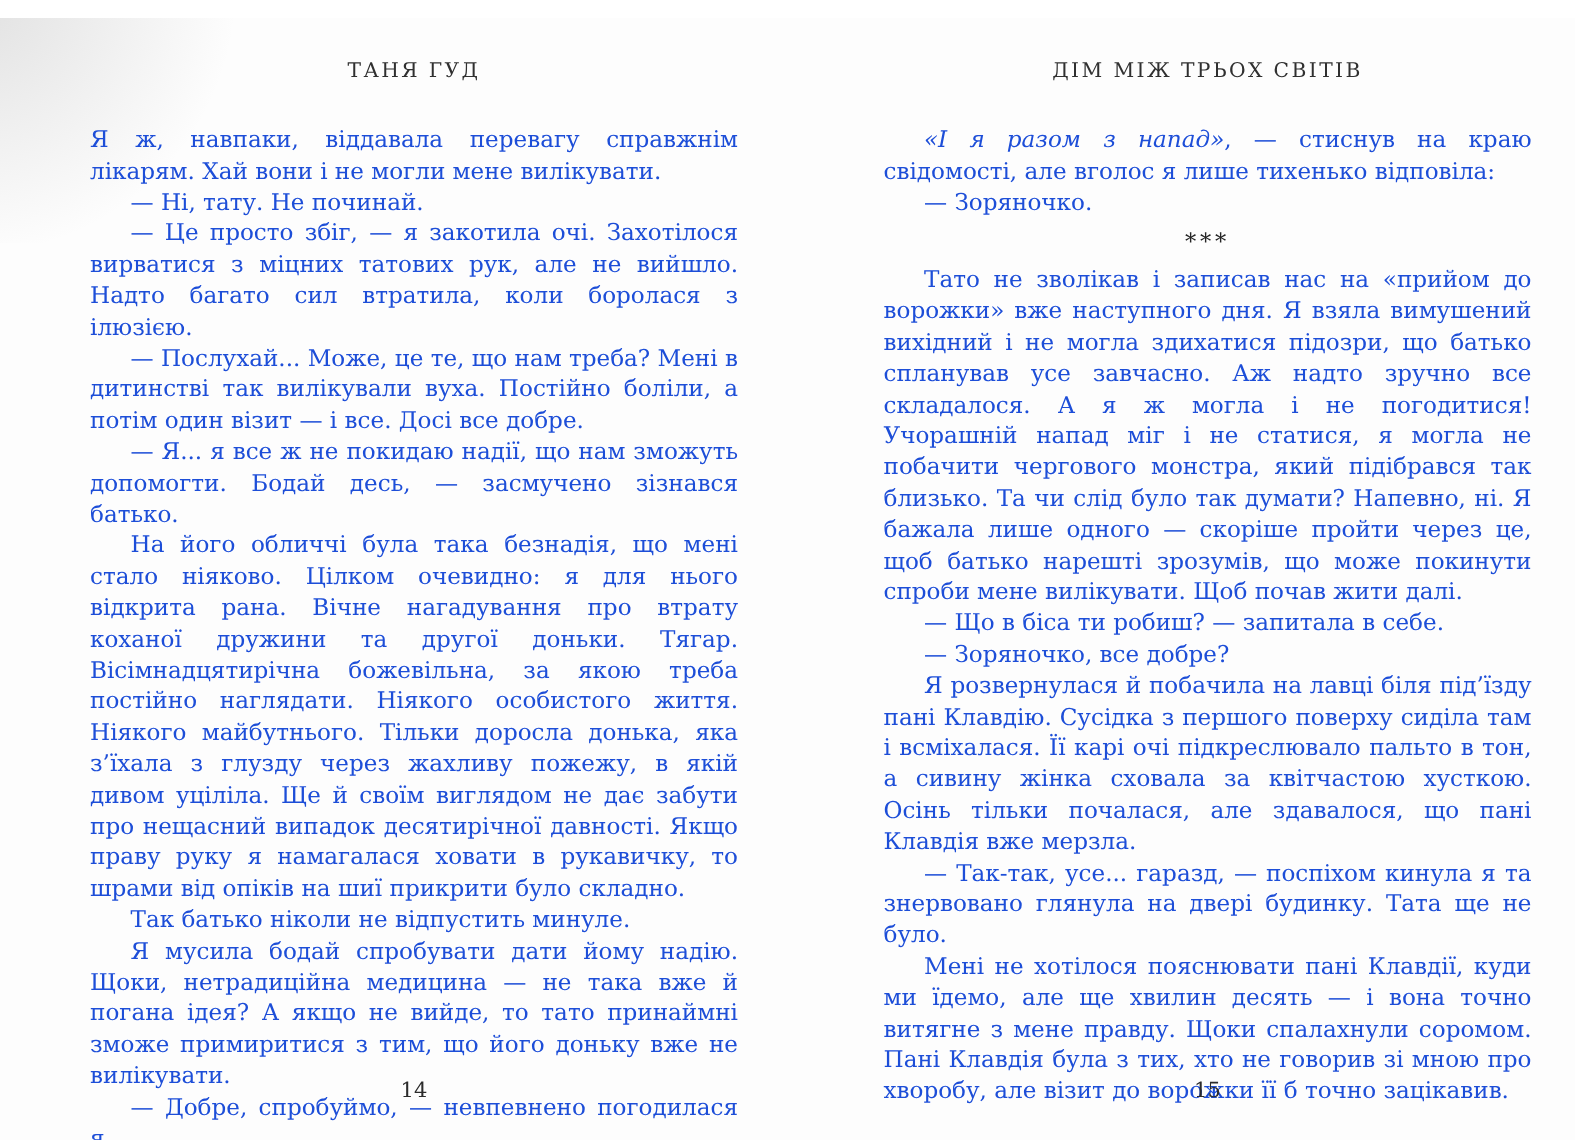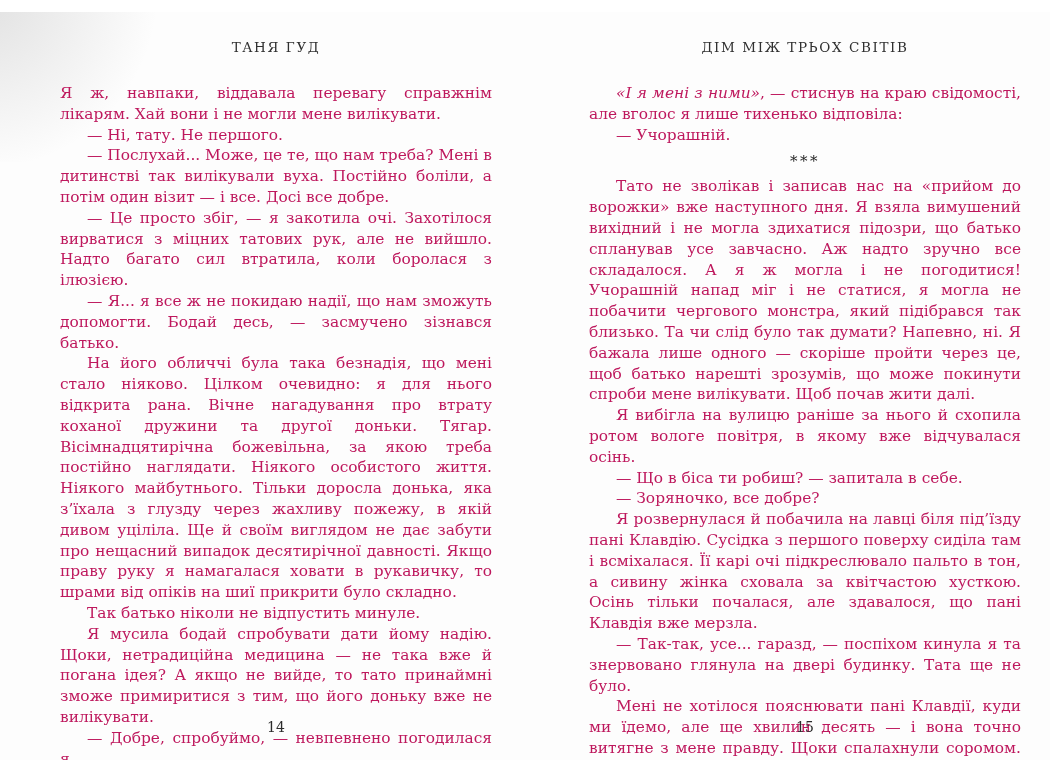--- a/index.html
+++ b/index.html
@@ -53,21 +53,21 @@
     top: 71px;
     left: 0;
     width: 100%;
   }
   .page-body p.para {
     margin: 0;
     font-size: 15.4px;
     line-height: 20.8px;
     text-align: justify;
     hyphens: auto;
-    color: #be185d;
+    color: #1d4ed8;
   }
   .page-body p.para.indent { text-indent: 27px; }
   .page-body p.para.noindent { text-indent: 0; }
   .page-body p.para em { font-style: italic; }
   .page-body p.divider {
     margin: 7px 0 6px 0;
     text-align: center;
     font-size: 15px;
     letter-spacing: 2.5px;
     text-indent: 0;
@@ -86,41 +86,40 @@
 </head>
 <body>
 
 <div class="spread">
   <div class="corner-shade"></div>
 
   <section class="page left">
     <div class="running-header">ТАНЯ ГУД</div>
     <div class="page-body">
         <p class="para noindent"><span>Я ж, навпаки, віддавала перевагу справжнім лікарям. Хай вони і не могли мене вилікувати.</span></p>
-        <p class="para indent"><span>— Ні, тату. Не першого.</span></p>
+        <p class="para indent"><span>— Ні, тату. Не починай.</span></p>
+        <p class="para indent"><span>— Це просто збіг, — я закотила очі. Захотілося вирватися з міцних татових рук, але не вийшло. Надто багато сил втратила, коли боролася з ілюзією.</span></p>
         <p class="para indent"><span>— Послухай... Може, це те, що нам треба? Мені в дитинстві так вилікували вуха. Постійно боліли, а потім один візит — і все. Досі все добре.</span></p>
-        <p class="para indent"><span>— Це просто збіг, — я закотила очі. Захотілося вирватися з міцних татових рук, але не вийшло. Надто багато сил втратила, коли боролася з ілюзією.</span></p>
         <p class="para indent"><span>— Я... я все ж не покидаю надії, що нам зможуть допомогти. Бодай десь, — засмучено зізнався батько.</span></p>
         <p class="para indent"><span>На його обличчі була така безнадія, що мені стало ніяково. Цілком очевидно: я для нього відкрита рана. Вічне нагадування про втрату коханої дружини та другої доньки. Тягар. Вісімнадцятирічна божевільна, за якою треба постійно наглядати. Ніякого особистого життя. Ніякого майбутнього. Тільки доросла донька, яка з’їхала з глузду через жахливу пожежу, в якій дивом уціліла. Ще й своїм виглядом не дає забути про нещасний випадок десятирічної давності. Якщо праву руку я намагалася ховати в рукавичку, то шрами від опіків на шиї прикрити було складно.</span></p>
         <p class="para indent"><span>Так батько ніколи не відпустить минуле.</span></p>
         <p class="para indent"><span>Я мусила бодай спробувати дати йому надію. Щоки, нетрадиційна медицина — не така вже й погана ідея? А якщо не вийде, то тато принаймні зможе примиритися з тим, що його доньку вже не вилікувати.</span></p>
         <p class="para indent"><span>— Добре, спробуймо, — невпевнено погодилася я.</span></p>
         <p class="para indent"><span>У синіх очах тата миттєво заграли іскри. Він усміхнувся й ще дужче стиснув мене в обіймах.</span></p>
       </div>
     <div class="page-number">14</div>
   </section>
 
   <section class="page right">
     <div class="running-header">ДІМ МІЖ ТРЬОХ СВІТІВ</div>
     <div class="page-body">
-        <p class="para indent"><em>«І я мені з ними»</em><span>, — стиснув на краю свідомості, але вголос я лише тихенько відповіла:</span></p>
-        <p class="para indent"><span>— Учорашній.</span></p>
+        <p class="para indent"><em>«І я разом з напад»</em><span>, — стиснув на краю свідомості, але вголос я лише тихенько відповіла:</span></p>
+        <p class="para indent"><span>— Зоряночко.</span></p>
         <p class="divider">***</p>
         <p class="para indent"><span>Тато не зволікав і записав нас на «прийом до ворожки» вже наступного дня. Я взяла вимушений вихідний і не могла здихатися підозри, що батько спланував усе завчасно. Аж надто зручно все складалося. А я ж могла і не погодитися! Учорашній напад міг і не статися, я могла не побачити чергового монстра, який підібрався так близько. Та чи слід було так думати? Напевно, ні. Я бажала лише одного — скоріше пройти через це, щоб батько нарешті зрозумів, що може покинути спроби мене вилікувати. Щоб почав жити далі.</span></p>
-        <p class="para indent"><span>Я вибігла на вулицю раніше за нього й схопила ротом вологе повітря, в якому вже відчувалася осінь.</span></p>
         <p class="para indent"><span>— Що в біса ти робиш? — запитала в себе.</span></p>
         <p class="para indent"><span>— Зоряночко, все добре?</span></p>
         <p class="para indent"><span>Я розвернулася й побачила на лавці біля під’їзду пані Клавдію. Сусідка з першого поверху сиділа там і всміхалася. Її карі очі підкреслювало пальто в тон, а сивину жінка сховала за квітчастою хусткою. Осінь тільки почалася, але здавалося, що пані Клавдія вже мерзла.</span></p>
         <p class="para indent"><span>— Так-так, усе... гаразд, — поспіхом кинула я та знервовано глянула на двері будинку. Тата ще не було.</span></p>
         <p class="para indent"><span>Мені не хотілося пояснювати пані Клавдії, куди ми їдемо, але ще хвилин десять — і вона точно витягне з мене правду. Щоки спалахнули соромом. Пані Клавдія була з тих, хто не говорив зі мною про хворобу, але візит до ворожки її б точно зацікавив.</span></p>
       </div>
     <div class="page-number">15</div>
   </section>
 </div>
 

